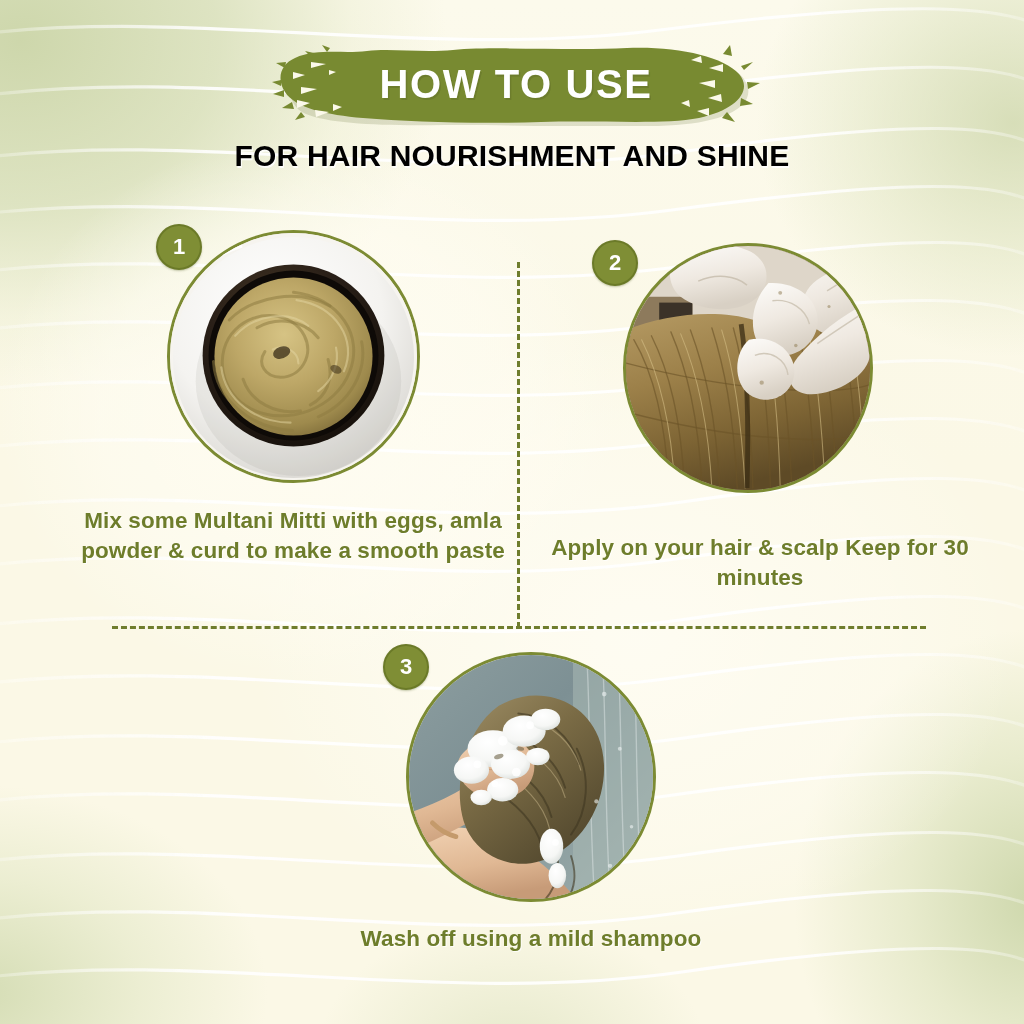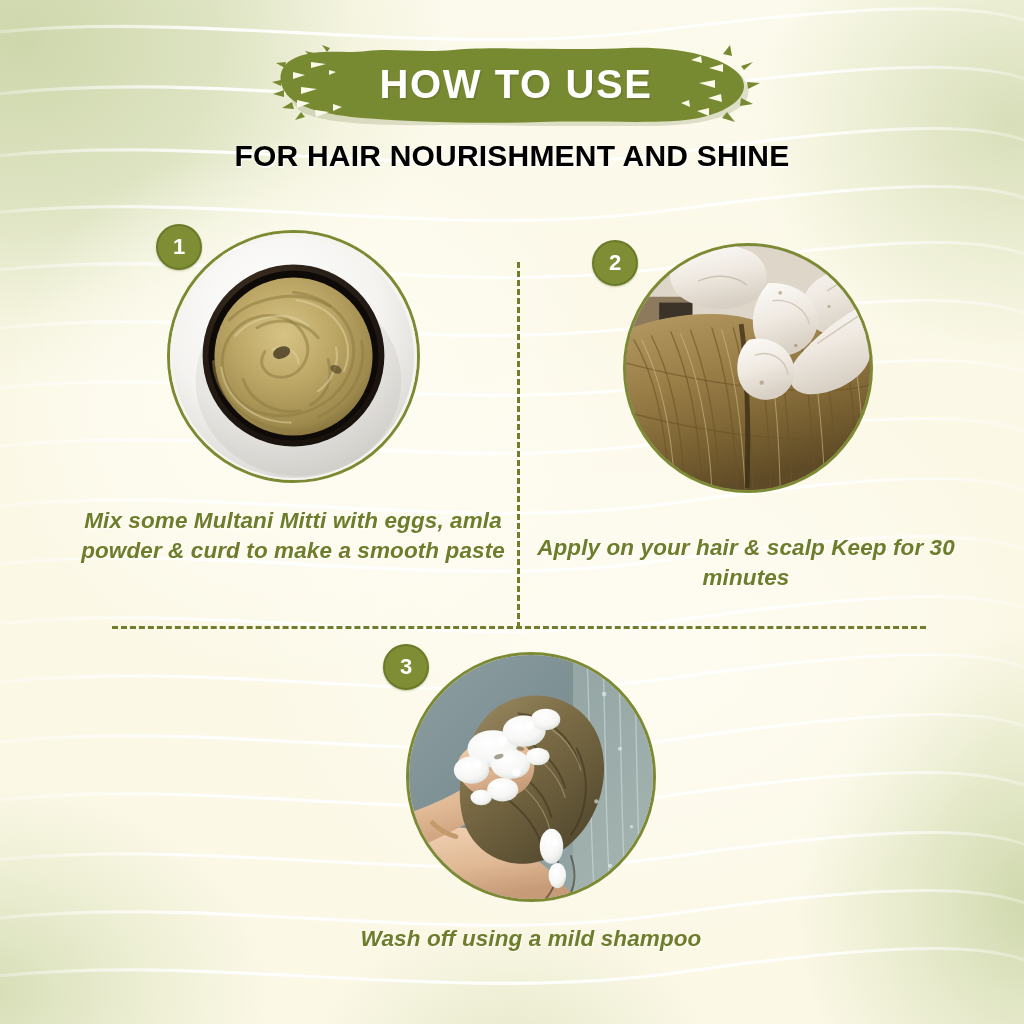--- a/index.html
+++ b/index.html
@@ -136,32 +136,31 @@
 
   .caption {
     position: absolute;
     text-align: center;
     color: #6e7d2b;
     font-size: 22.5px;
     font-weight: bold;
     line-height: 1.33;
     letter-spacing: 0.1px;
     text-shadow: 1px 1px 0 rgba(255,255,255,0.8);
-    font-style: italic;
   }
 
   
   #step1 .photo-ring { left: 167px; top: 230px; width: 253px; height: 253px; }
   #step1 .badge      { left: 156px; top: 224px; }
   #step1 .caption    { left: 62px;  top: 506px; width: 462px; }
 
   
   #step2 .photo-ring { left: 623px; top: 243px; width: 250px; height: 250px; }
   #step2 .badge      { left: 592px; top: 240px; }
-  #step2 .caption    { left: 516px; top: 533px; width: 460px; }
+  #step2 .caption    { left: 530px; top: 533px; width: 460px; }
 
   
   #step3 .photo-ring { left: 406px; top: 652px; width: 250px; height: 250px; }
   #step3 .badge      { left: 383px; top: 644px; }
   #step3 .caption    { left: 305px; top: 924px; width: 452px; }
 </style>
 </head>
 <body>
 
 <div id="poster">

